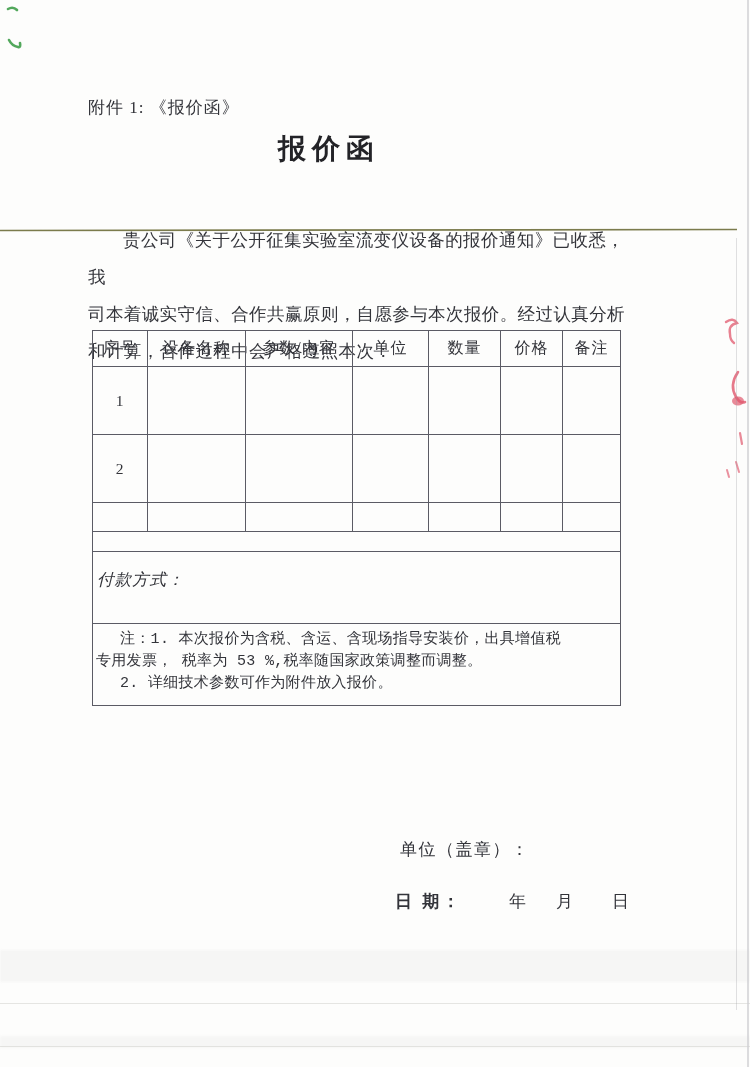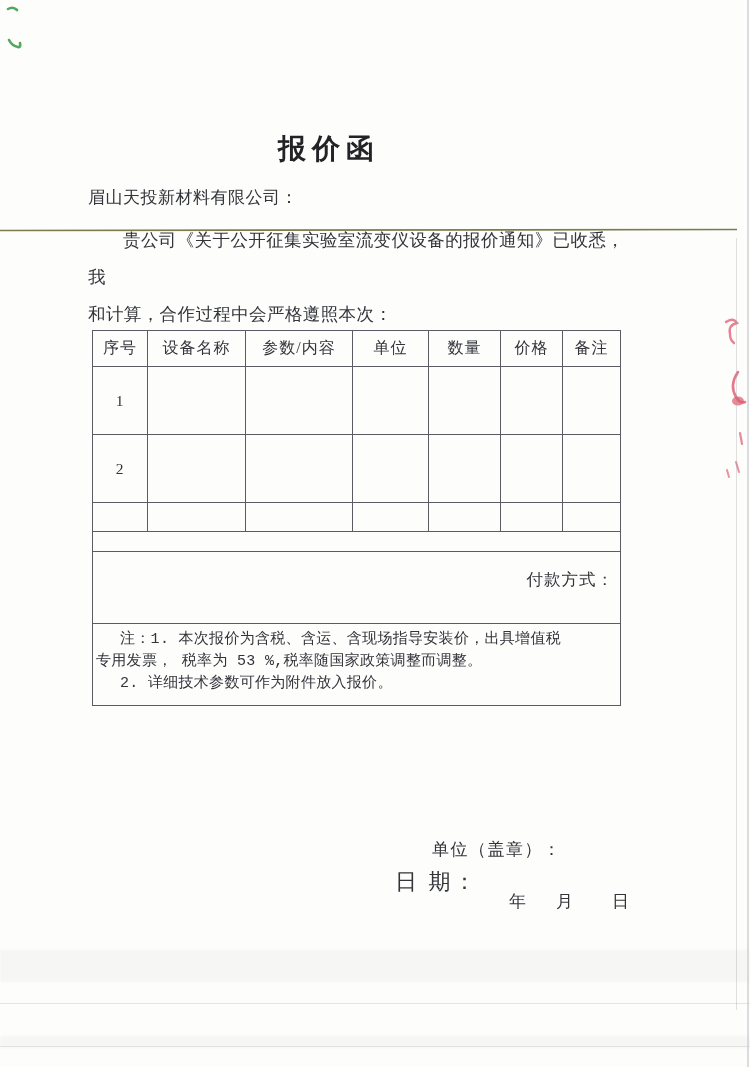--- a/index.html
+++ b/index.html
@@ -22,45 +22,46 @@
   .indent{text-indent:2em;}
   .quote-table{left:92px;top:330px;}
   table{border-collapse:collapse;table-layout:fixed;width:528px;}
   td{border:1px solid #5b5b64;padding:0;text-align:center;vertical-align:middle;
      font-size:16px;color:#33343a;letter-spacing:1px;overflow:hidden;}
   tr.hdr td{height:35px;}
   tr.r1 td{height:67px;font-size:15.5px;}
   tr.r2 td{height:67px;font-size:15.5px;}
   tr.r3 td{height:28px;}
   tr.band td{height:19px;}
-  tr.payment td{height:54px;text-align:right;vertical-align:top;padding:17px 6px 0 4px;font-size:16.5px;}
+  tr.payment td{height:54px;text-align:left;vertical-align:top;padding:17px 6px 0 4px;font-size:16.5px;font-style:italic;}
   tr.notes td{height:76px;text-align:left;vertical-align:top;padding:5px 6px 0 3px;
               font-size:15px;line-height:22px;letter-spacing:0.3px;font-family:Liberation Mono, monospace;}
   .note-indent{text-indent:1.6em;}
-  .unit-line{left:400px;top:838px;font-size:17px;letter-spacing:1.5px;margin-left:32px;}
-  .date-label{left:395px;top:867px;font-size:22px;letter-spacing:3px;}
+  .unit-line{left:400px;top:838px;font-size:17px;letter-spacing:1.5px;}
+  .date-label{left:395px;top:890px;font-size:17px;letter-spacing:3px;font-weight:bold;}
   .date-year{left:509px;top:890px;font-size:17px;}
   .date-month{left:556px;top:890px;font-size:17px;}
   .date-day{left:612px;top:890px;font-size:17px;}
   .artifact-layer{left:0;top:0;width:750px;height:1067px;pointer-events:none;}
   .ghost-band{left:0;top:950px;width:750px;height:32px;background:rgba(190,190,186,0.10);filter:blur(1px);}
   .ghost-line-1{left:0;top:1003px;width:750px;height:1px;background:rgba(200,200,196,0.45);}
   .ghost-band-2{left:0;top:1036px;width:750px;height:12px;background:rgba(200,200,196,0.12);filter:blur(1px);}
   .ghost-line-2{left:0;top:1046px;width:750px;height:1px;background:rgba(205,205,200,0.5);}
 </style>
 </head>
 <body>
 
 <div class="page">
 
+  <div class="abs attachment">附件 1: 《报价函》</div>
   <div class="abs doc-title">报价函</div>
-  <div class="abs recipient">眉山天投新材料有限公司：</div>
 
   <div class="abs para para-intro">
     <div class="indent">贵公司《关于公开征集实验室流变仪设备的报价通知》已收悉，我</div>
+    <div>司本着诚实守信、合作共赢原则，自愿参与本次报价。经过认真分析</div>
     <div>和计算，合作过程中会严格遵照本次：</div>
   </div>
 
   <div class="abs quote-table">
     <table>
       <colgroup>
         <col style="width:55px">
           <col style="width:98px">
           <col style="width:107px">
         <col style="width:76px">

